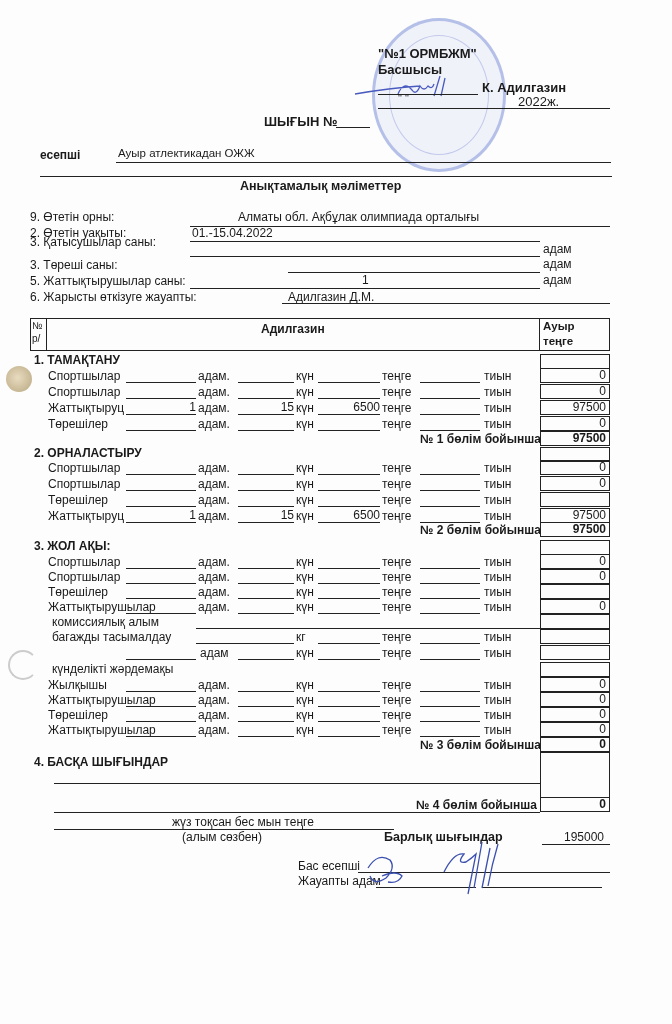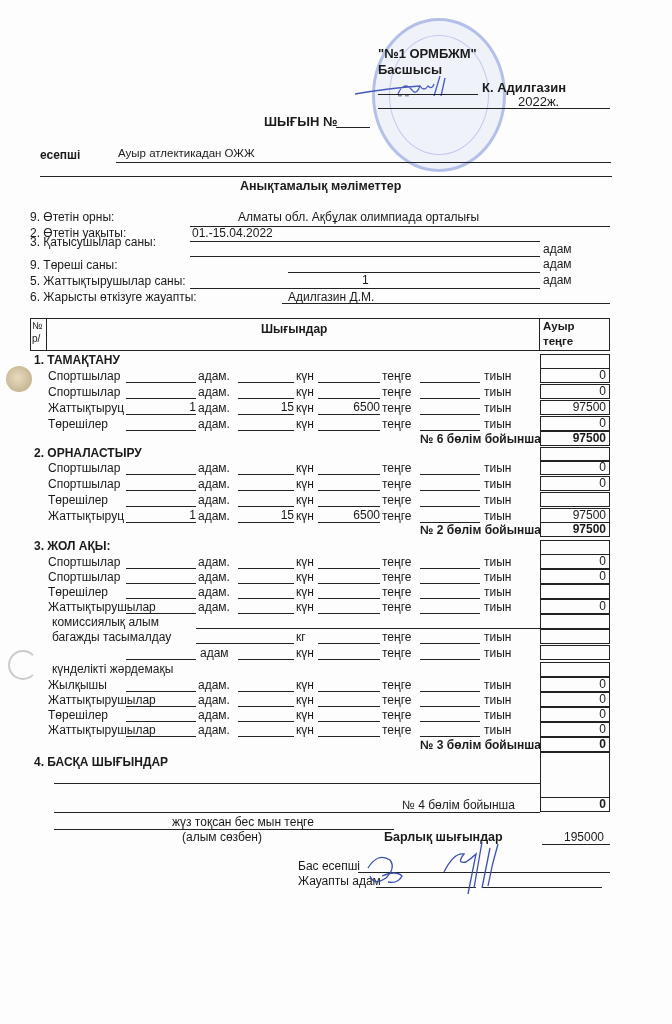--- a/index.html
+++ b/index.html
@@ -55,40 +55,40 @@
   <div class="line" style="left:190px;top:226px;width:420px;"></div>
 
   <div class="abs" style="left:30px;top:226px;">2. Өтетін уақыты:</div>
   <div class="abs" style="left:192px;top:226px;">01.-15.04.2022</div>
   <div class="line" style="left:190px;top:241px;width:350px;"></div>
 
   <div class="abs" style="left:30px;top:235px;">3. Қатысушылар саны:</div>
   <div class="line" style="left:190px;top:256px;width:350px;"></div>
   <div class="abs" style="left:543px;top:242px;">адам</div>
 
-  <div class="abs" style="left:30px;top:258px;">9. Төреші саны:</div>
+  <div class="abs" style="left:30px;top:258px;">3. Төреші саны:</div>
   <div class="line" style="left:288px;top:272px;width:252px;"></div>
   <div class="abs" style="left:543px;top:257px;">адам</div>
 
   <div class="abs" style="left:30px;top:274px;">5. Жаттықтырушылар саны:</div>
   <div class="abs" style="left:362px;top:273px;">1</div>
   <div class="line" style="left:190px;top:288px;width:350px;"></div>
   <div class="abs" style="left:543px;top:273px;">адам</div>
 
   <div class="abs" style="left:30px;top:290px;">6. Жарысты өткізуге жауапты:</div>
   <div class="abs" style="left:288px;top:290px;">Адилгазин Д.М.</div>
   <div class="line" style="left:282px;top:303px;width:328px;"></div>
 </div>
 
 <div style="position:absolute;left:30px;top:318px;width:580px;height:33px;border:1.5px solid #222;box-sizing:border-box;">
   <div style="position:absolute;left:0;top:0;width:14px;height:100%;border-right:1.3px solid #222;font-size:10px;line-height:13px;padding-left:1px;">
     <div>№</div>
     <div>р/</div>
   </div>
-  <div class="b" style="position:absolute;left:230px;top:3px;">Шығындар</div>
+  <div class="b" style="position:absolute;left:230px;top:3px;">Адилгазин</div>
   <div style="position:absolute;left:508px;top:0;width:70px;height:100%;border-left:1.3px solid #222;font-weight:bold;font-size:11.5px;line-height:15px;padding-left:3px;">
     <div>Ауыр</div>
     <div>теңге</div>
   </div>
 </div>
 
 <div id="sections">
     <div class="abs b" style="left:34px;top:353px;">1. ТАМАҚТАНУ</div>
     <div class="cell" style="left:540px;top:354px;width:70px;"></div>
     <div class="row-lbl" style="left:48px;top:369px;">Спортшылар</div>
@@ -124,21 +124,21 @@
     <div class="row-lbl" style="left:48px;top:417px;">Төрешілер</div>
     <div class="fill" style="left:126px;top:416px;width:70px;"></div>
     <div class="unit" style="left:198px;top:417px;">адам.</div>
     <div class="fill" style="left:238px;top:416px;width:56px;"></div>
     <div class="unit" style="left:296px;top:417px;">күн</div>
     <div class="fill" style="left:318px;top:416px;width:62px;"></div>
     <div class="unit" style="left:382px;top:417px;">теңге</div>
     <div class="fill" style="left:420px;top:416px;width:60px;"></div>
     <div class="unit" style="left:484px;top:417px;">тиын</div>
     <div class="cell" style="left:540px;top:416px;width:70px;">0</div>
-    <div class="abs b" style="left:420px;top:432px;">№ 6 бөлім бойынша</div>
+    <div class="abs b" style="left:420px;top:432px;">№ 1 бөлім бойынша</div>
     <div class="cell b" style="left:540px;top:431px;width:70px;">97500</div>
     <div class="abs b" style="left:34px;top:446px;">2. ОРНАЛАСТЫРУ</div>
     <div class="cell" style="left:540px;top:447px;width:70px;"></div>
     <div class="row-lbl" style="left:48px;top:461px;">Спортшылар</div>
     <div class="fill" style="left:126px;top:460px;width:70px;"></div>
     <div class="unit" style="left:198px;top:461px;">адам.</div>
     <div class="fill" style="left:238px;top:460px;width:56px;"></div>
     <div class="unit" style="left:296px;top:461px;">күн</div>
     <div class="fill" style="left:318px;top:460px;width:62px;"></div>
     <div class="unit" style="left:382px;top:461px;">теңге</div>
@@ -282,21 +282,21 @@
     <div class="unit" style="left:484px;top:723px;">тиын</div>
     <div class="cell" style="left:540px;top:722px;width:70px;">0</div>
     <div class="abs b" style="left:420px;top:738px;text-align:right;">№ 3 бөлім бойынша</div>
     <div class="cell b" style="left:540px;top:737px;width:70px;">0</div>
     <div class="abs b" style="left:34px;top:755px;">4. БАСҚА ШЫҒЫНДАР</div>
     <div class="cell" style="left:540px;top:752px;width:70px;height:46px;"></div>
     <div class="line" style="left:54px;top:783px;width:486px;"></div>
   </div>
 
 <div class="line" style="left:54px;top:812px;width:486px;"></div>
-<div class="abs" style="left:402px;top:798px;font-weight:normal;">№ 4 бөлім бойынша</div>
+<div class="abs" style="left:416px;top:798px;font-weight:bold;">№ 4 бөлім бойынша</div>
 <div class="cell b" style="left:540px;top:797px;width:70px;">0</div>
 
 <div class="abs" style="left:172px;top:815px;">жүз тоқсан бес мын теңге</div>
 <div class="line" style="left:54px;top:829px;width:340px;"></div>
 <div class="abs" style="left:182px;top:830px;">(алым сөзбен)</div>
 <div class="abs b" style="left:384px;top:830px;font-size:12.5px;">Барлық шығындар</div>
 <div class="abs" style="left:564px;top:830px;">195000</div>
 <div class="line" style="left:542px;top:844px;width:68px;"></div>
 
 <div class="abs" style="left:298px;top:859px;">Бас есепші</div>

